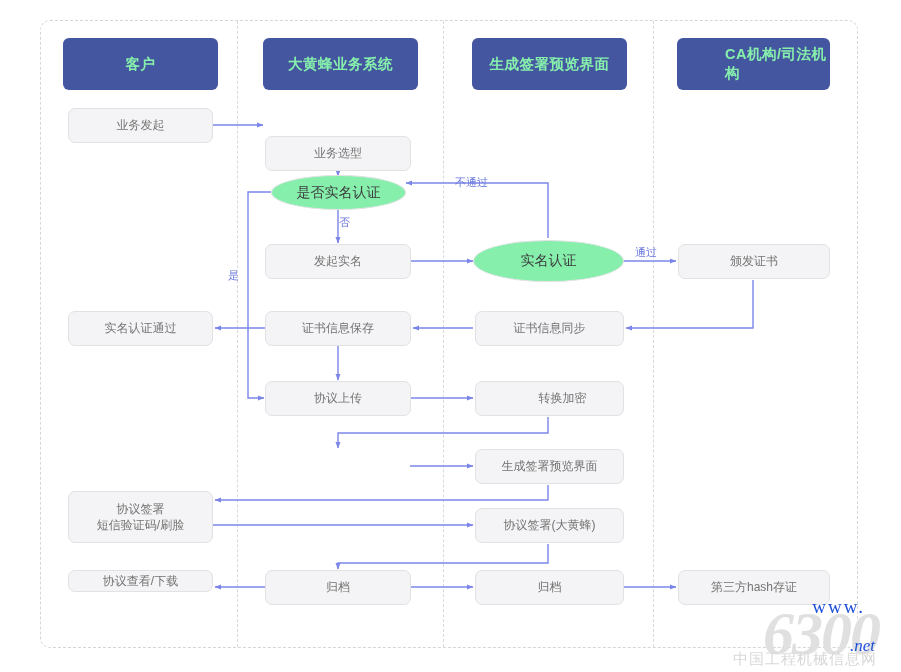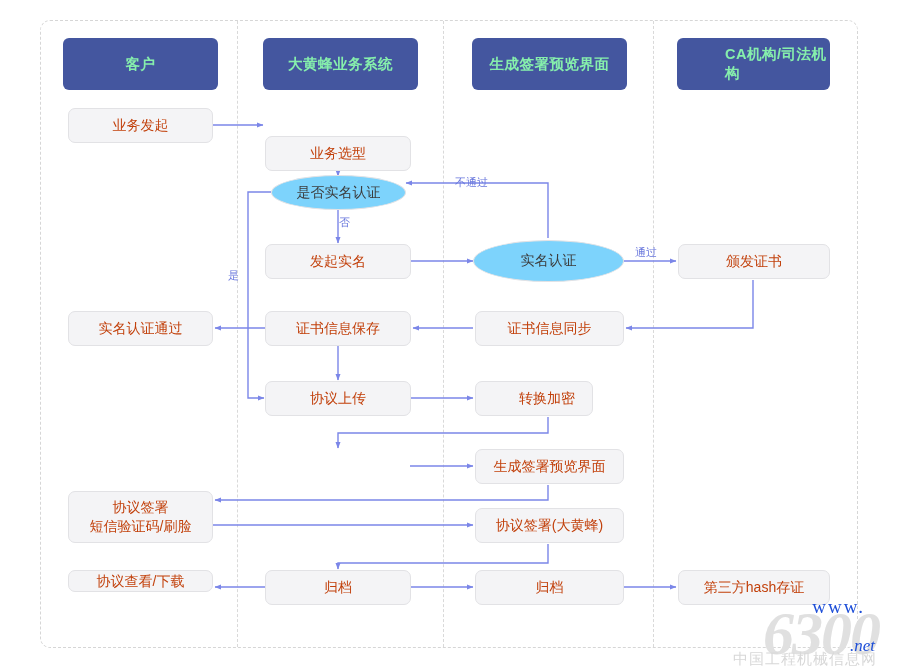--- a/index.html
+++ b/index.html
@@ -51,35 +51,35 @@
     justify-content: center;
     letter-spacing: 0.5px;
     box-sizing: border-box;
   }
   
   .node {
     position: absolute;
     background: #f4f4f6;
     border: 1px solid #e2e2e5;
     border-radius: 7px;
-    color: #c2410c;
-    font-size: 14px;
+    color: #737373;
+    font-size: 12px;
     display: flex;
     flex-direction: column;
     align-items: center;
     justify-content: center;
     box-sizing: border-box;
     line-height: 1.35;
     text-align: center;
   }
   .node .l2 { display: block; }
   
   .ellipse {
     position: absolute;
-    background: #7dd3fc;
+    background: #86efac;
     border: 1px solid #e2e2e5;
     border-radius: 50%;
     color: #3c3c3c;
     font-size: 14px;
     display: flex;
     align-items: center;
     justify-content: center;
     box-sizing: border-box;
     text-align: center;
   }
@@ -250,21 +250,21 @@
   </div>
 
   <div class="node" style="left:475px; top:311px; width:149px; height:35px;">
     <span>证书信息同步</span>
   </div>
 
   <div class="node" style="left:265px; top:381px; width:146px; height:35px;">
     <span>协议上传</span>
   </div>
 
-  <div class="node" style="left:475px; top:381px; width:118px; height:35px;padding-left:26px;">
+  <div class="node" style="left:475px; top:381px; width:149px; height:35px;padding-left:26px;">
     <span>转换加密</span>
   </div>
 
 
   <div class="node" style="left:475px; top:449px; width:149px; height:35px;">
     <span>生成签署预览界面</span>
   </div>
 
   <div class="node" style="left:68px;  top:491px; width:145px; height:52px;">
     <span>协议签署</span>

